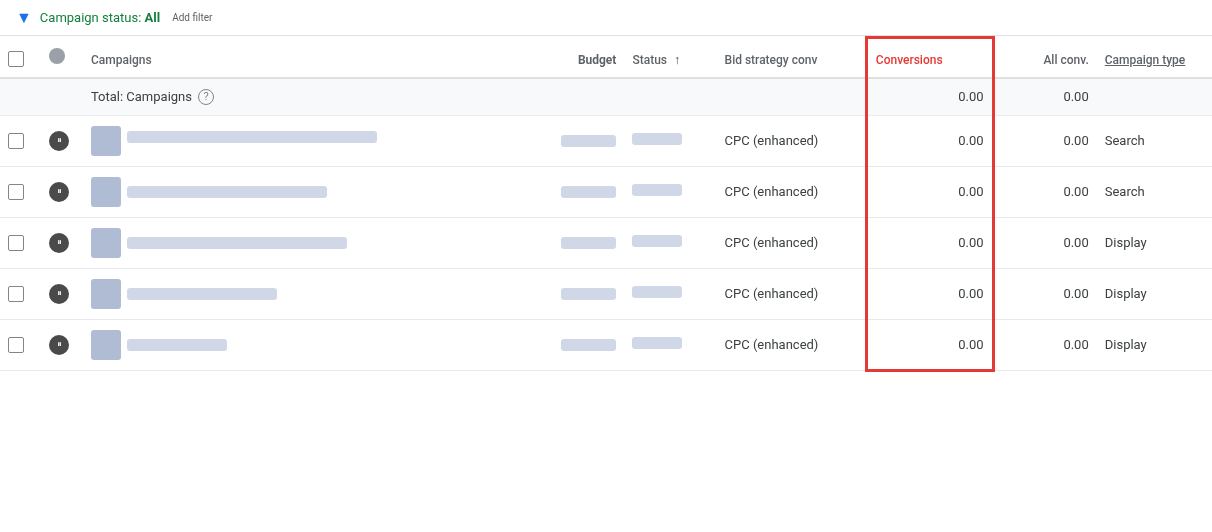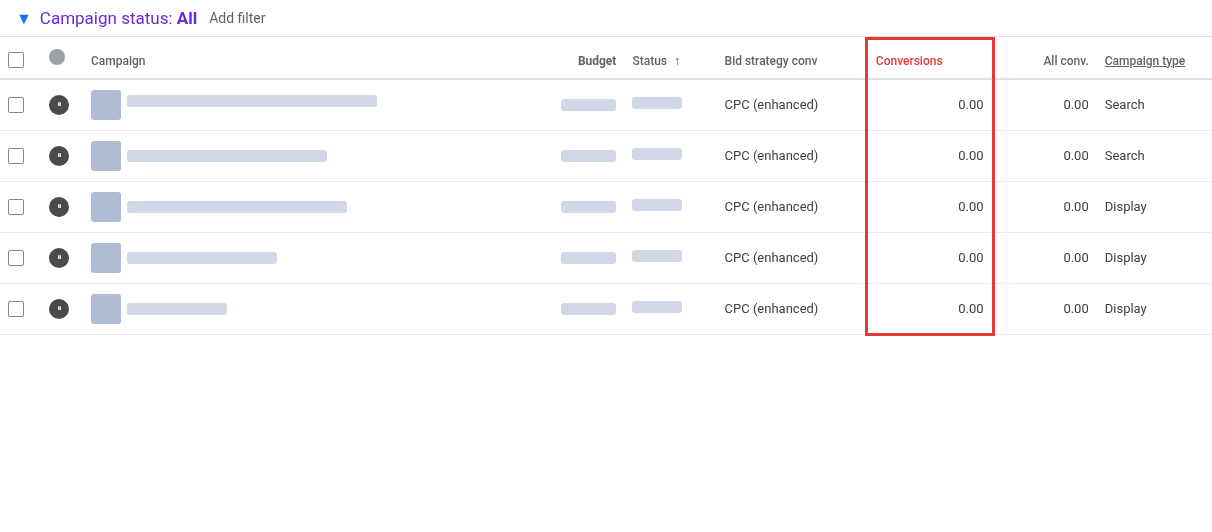--- a/index.html
+++ b/index.html
@@ -19,32 +19,32 @@
       background: #fff;
     }
 
     .filter-icon {
       color: #1a73e8;
       margin-right: 8px;
       font-size: 16px;
     }
 
     .filter-text {
-      color: #6d28d9;
-      font-size: 17px;
+      color: #15803d;
+      font-size: 13px;
     }
 
     .filter-text strong {
       font-weight: 700;
     }
 
     .add-filter {
       color: #5f6368;
       margin-left: 12px;
-      font-size: 14px;
+      font-size: 10px;
       cursor: pointer;
     }
 
     .table-container {
       width: 100%;
       overflow-x: auto;
     }
 
     table {
       width: 100%;
@@ -205,34 +205,50 @@
 <div class="table-container">
   <table>
     <thead>
       <tr>
         <th class="col-checkbox">
           <div class="cb"></div>
         </th>
         <th class="col-status">
           <div style="width:16px;height:16px;border-radius:50%;background:#9aa0a6;display:inline-block;"></div>
         </th>
-        <th class="col-campaign">Campaign</th>
+        <th class="col-campaign">Campaigns</th>
         <th class="col-budget right">Budget</th>
         <th class="col-status-val">
           <span>Status</span>
           <span class="status-up-icon">↑</span>
         </th>
         <th class="col-bid">Bid strategy conv</th>
         <th class="col-conversions conversions-header">Conversions</th>
         <th class="col-allconv right">All conv.</th>
         <th class="col-camptype">Campaign type</th>
       </tr>
     </thead>
     <tbody>
 
+      <tr class="total-row">
+        <td></td>
+        <td></td>
+        <td>
+          <div class="total-label">
+            <span>Total: Campaigns</span>
+            <span class="help-icon">?</span>
+          </div>
+        </td>
+        <td></td>
+        <td></td>
+        <td></td>
+        <td class="right col-conversions-cell">0.00</td>
+        <td class="right">0.00</td>
+        <td></td>
+      </tr>
 
       <tr>
         <td>
             <div class="cb"></div>
           </td>
         <td><div class="status-dot"></div></td>
         <td>
           <div class="campaign-name-row">
             <div class="blurred-block" style="background:#b0bcd4; width:30px; height:30px; border-radius:3px;"></div>
             <div>

